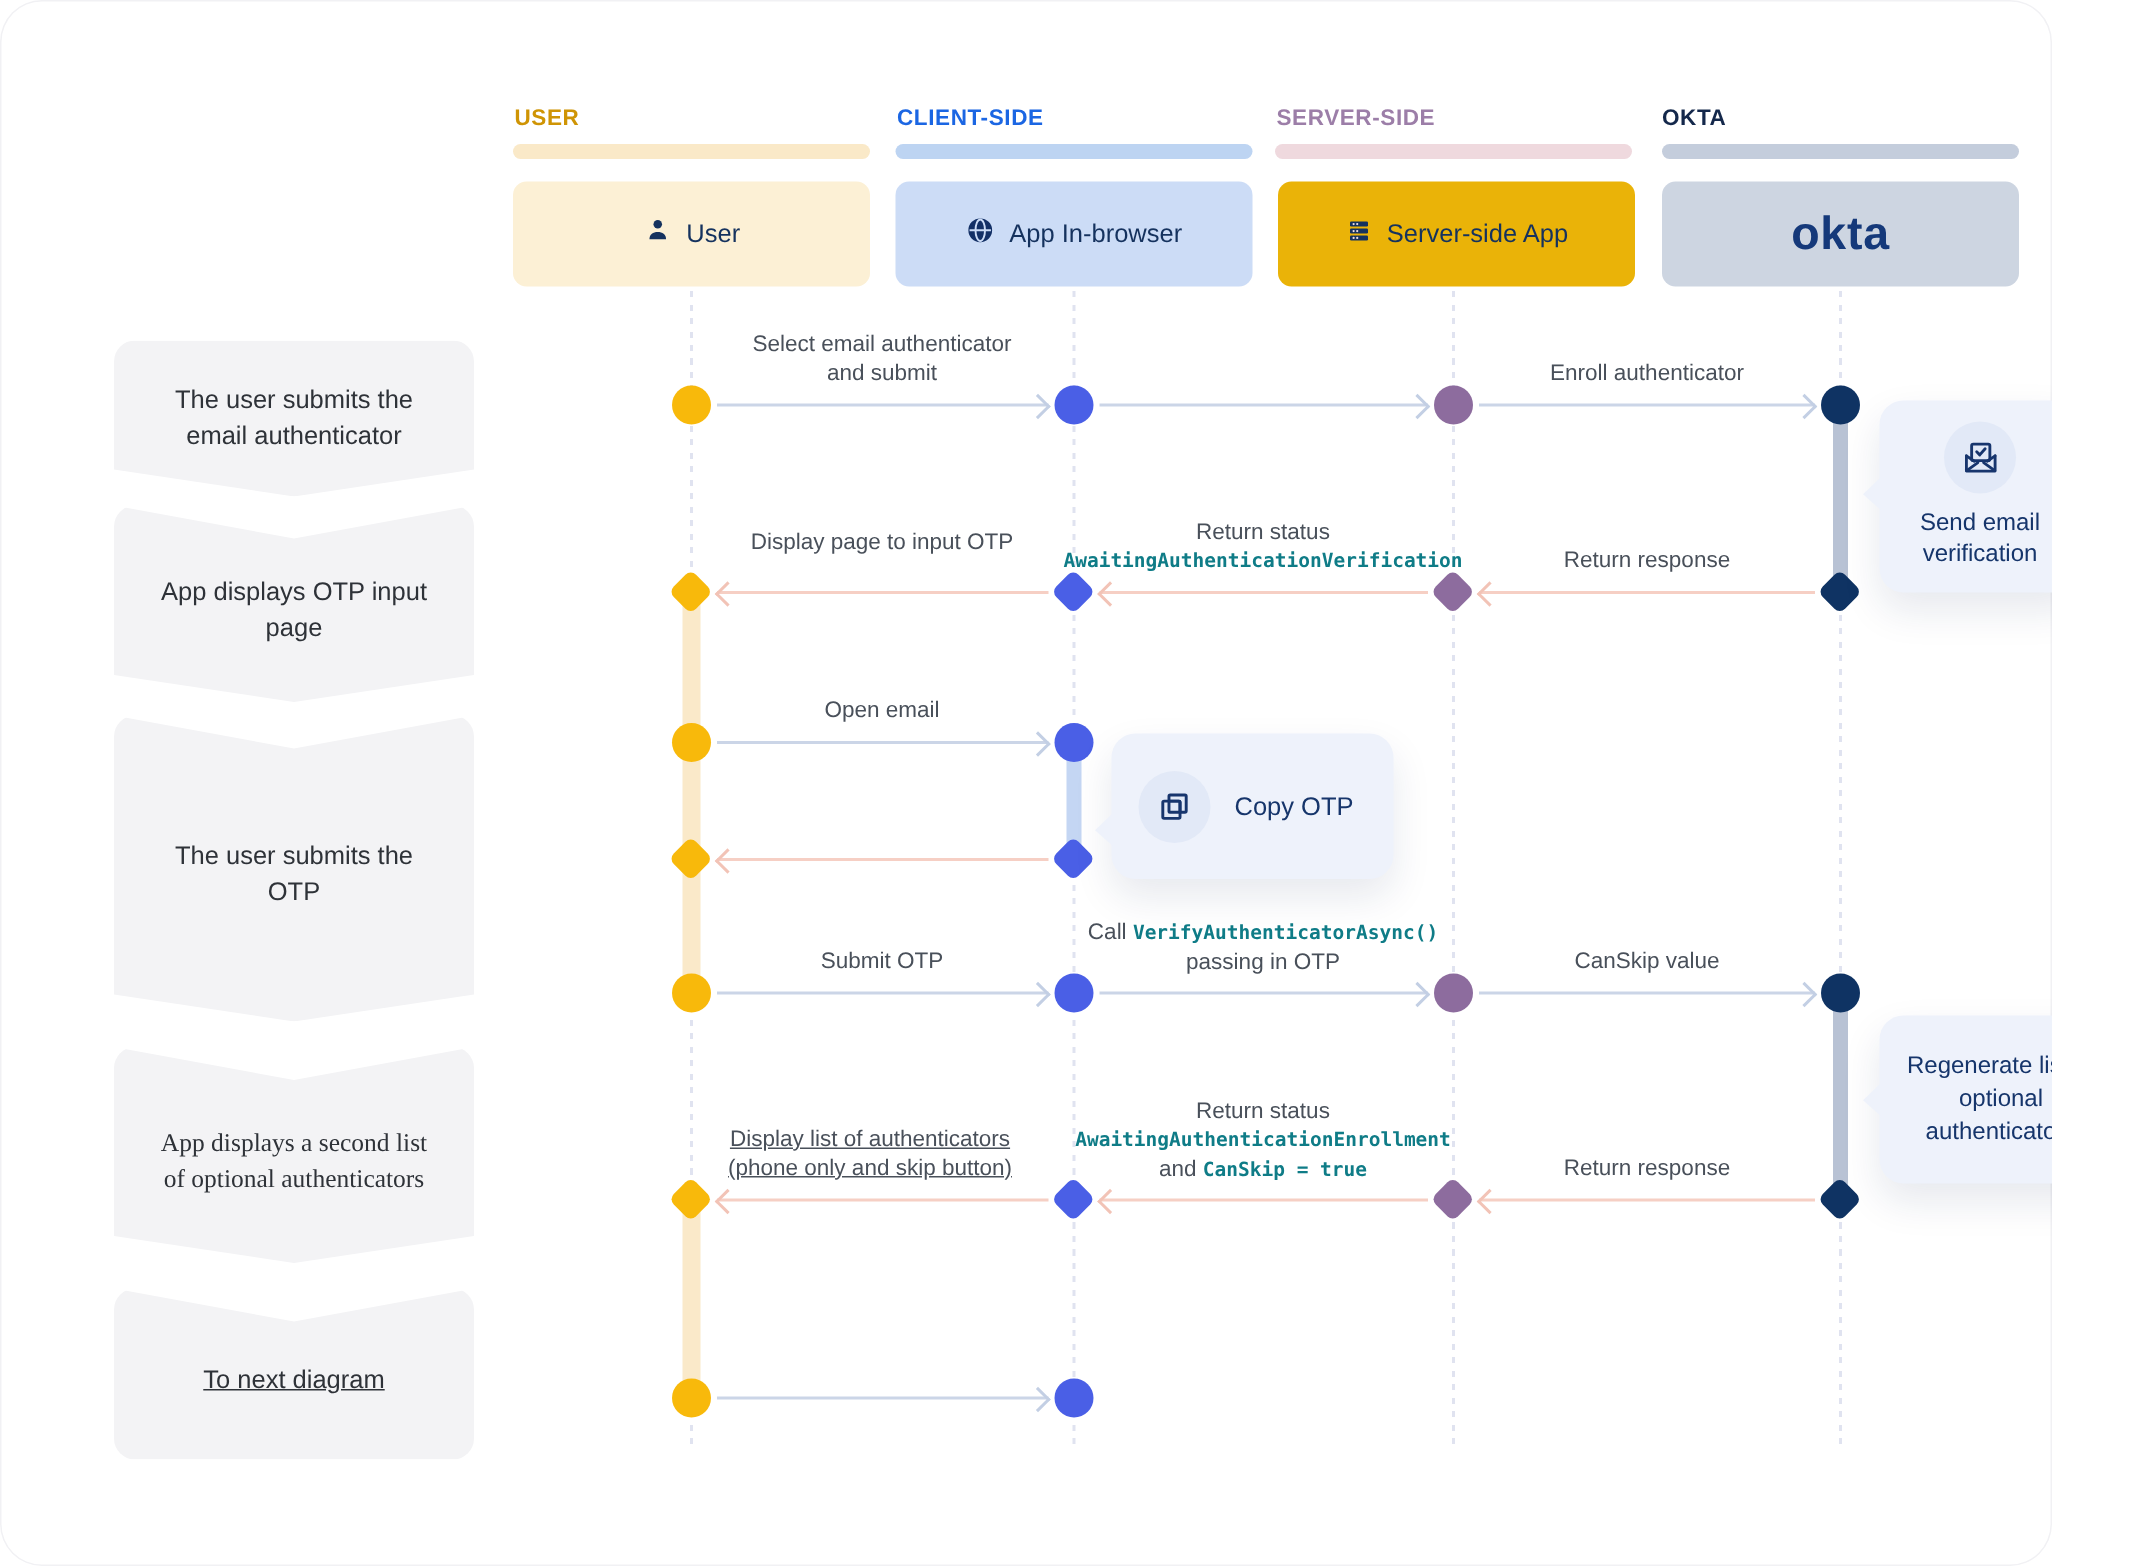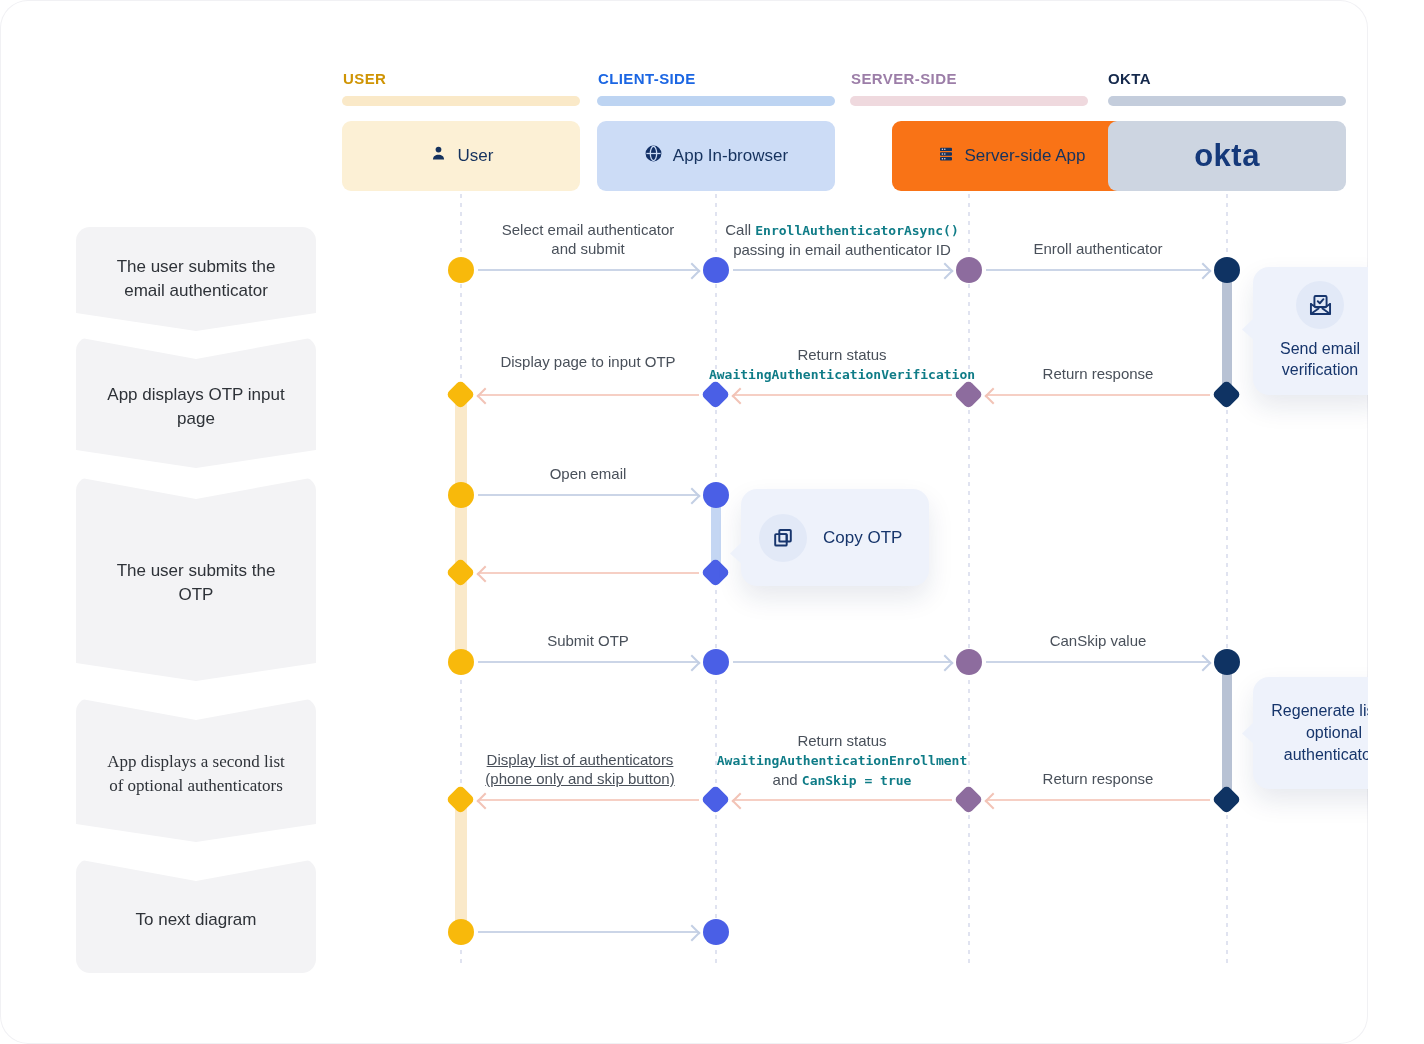--- a/index.html
+++ b/index.html
@@ -42,21 +42,21 @@
   
   .msg{position:absolute;transform:translateX(-50%);text-align:center;font-size:15px;line-height:19px;color:#49505A;z-index:6;white-space:nowrap;}
   .code{font-family:"DejaVu Sans Mono",monospace;font-size:13px;font-weight:700;color:#0F7C87;}
 
   
   .step{position:absolute;left:76px;width:240px;background:#F3F3F5;color:#2E3238;
     font-size:17px;line-height:24px;text-align:center;display:flex;align-items:center;justify-content:center;
     border-radius:14px;padding:0 26px;box-sizing:border-box;z-index:2;}
   .step.mid{clip-path:polygon(0 0,50% 22px,100% 0,100% calc(100% - 18px),50% 100%,0 calc(100% - 18px));padding-top:8px;}
   .step.first{clip-path:polygon(0 0,100% 0,100% calc(100% - 18px),50% 100%,0 calc(100% - 18px));}
-  .step.last{clip-path:polygon(0 0,50% 22px,100% 0,100% 100%,0 100%);padding-top:8px;}
+  .step.last{clip-path:polygon(0 0,50% 22px,100% 0,100% 100%,0 100%);padding-top:8px;text-decoration:underline;}
 
   
   .callout{position:absolute;background:#EEF2FB;border-radius:16px;z-index:7;
     box-shadow:0 12px 26px rgba(21,44,86,.10);color:#16356B;}
   .callout .tail{position:absolute;left:-11px;width:13px;height:24px;background:#EEF2FB;
     clip-path:polygon(100% 0,0 52%,100% 100%);}
   .icon-circle{background:#E2E9F7;border-radius:50%;display:flex;align-items:center;justify-content:center;}
   .co-send{left:1253px;top:267px;width:134px;height:128px;display:flex;flex-direction:column;align-items:center;}
   .co-send .icon-circle{width:48px;height:48px;margin-top:14px;}
   .co-send .co-text{margin-top:9px;font-size:16px;line-height:21px;text-align:center;}
@@ -96,21 +96,21 @@
       <svg width="19" height="19" viewBox="0 0 24 24" fill="none" stroke="#133066" stroke-width="2">
           <circle cx="12" cy="12" r="9" fill="#133066" stroke="none"></circle>
           <circle cx="12" cy="12" r="9" stroke="#133066"></circle>
           <ellipse cx="12" cy="12" rx="4" ry="9" stroke="#CCDCF6" stroke-width="1.6"></ellipse>
           <line x1="3" y1="12" x2="21" y2="12" stroke="#CCDCF6" stroke-width="1.6"></line>
         </svg>
     </span>
     <span>App In-browser</span>
   </div>
 
-  <div class="lane-card" style="left:892px;background:#f97316;text-align:center;">
+  <div class="lane-card" style="left:852px;background:#eab308;text-align:center;">
     <span>
       <svg width="18" height="18" viewBox="0 0 24 24">
           <g fill="#15325E">
             <rect x="4" y="3.5" width="16" height="4.6" rx="1.2"></rect>
             <rect x="4" y="9.7" width="16" height="4.6" rx="1.2"></rect>
             <rect x="4" y="15.9" width="16" height="4.6" rx="1.2"></rect>
           </g>
           <g fill="#ECDCE2">
             <circle cx="7.2" cy="5.8" r="1"></circle>
             <circle cx="10.4" cy="5.8" r="1"></circle>
@@ -212,36 +212,36 @@
   <div class="node diamond n-client" style="left:705px;top:562px;"></div>
   <div class="node diamond n-user" style="left:450px;top:789px;"></div>
   <div class="node diamond n-client" style="left:705px;top:789px;"></div>
   <div class="node diamond n-server" style="left:958px;top:789px;"></div>
   <div class="node diamond n-okta" style="left:1216px;top:789px;"></div>
 
   <div class="msg" style="left:588px;top:220px;">
     <div>Select email authenticator</div>
       <div>and submit</div>
   </div>
-  <div class="msg" style="left:842px;top:220px;">
-    <div><span>Call </span><span class="code">EnrollAuthenticatorAsync()</span></div>
-    <div>passing in email authenticator ID</div>
-  </div>
   <div class="msg" style="left:1098px;top:239px;">Enroll authenticator</div>
 
   <div class="msg" style="left:1098px;top:364px;">Return response</div>
   <div class="msg" style="left:842px;top:345px;">
     <div>Return status</div>
     <div><span class="code">AwaitingAuthenticationVerification</span></div>
   </div>
   <div class="msg" style="left:588px;top:352px;">Display page to input OTP</div>
 
   <div class="msg" style="left:588px;top:464px;">Open email</div>
 
   <div class="msg" style="left:588px;top:631px;">Submit OTP</div>
+  <div class="msg" style="left:842px;top:612px;">
+    <div><span>Call </span><span class="code">VerifyAuthenticatorAsync()</span></div>
+    <div>passing in OTP</div>
+  </div>
   <div class="msg" style="left:1098px;top:631px;">CanSkip value</div>
 
   <div class="msg" style="left:1098px;top:769px;">Return response</div>
   <div class="msg" style="left:842px;top:731px;">
     <div>Return status</div>
     <div><span class="code">AwaitingAuthenticationEnrollment</span></div>
     <div><span>and </span><span class="code">CanSkip = true</span></div>
   </div>
   <div class="msg" style="left:580px;top:750px;text-decoration:underline;">
     <div>Display list of authenticators</div>

